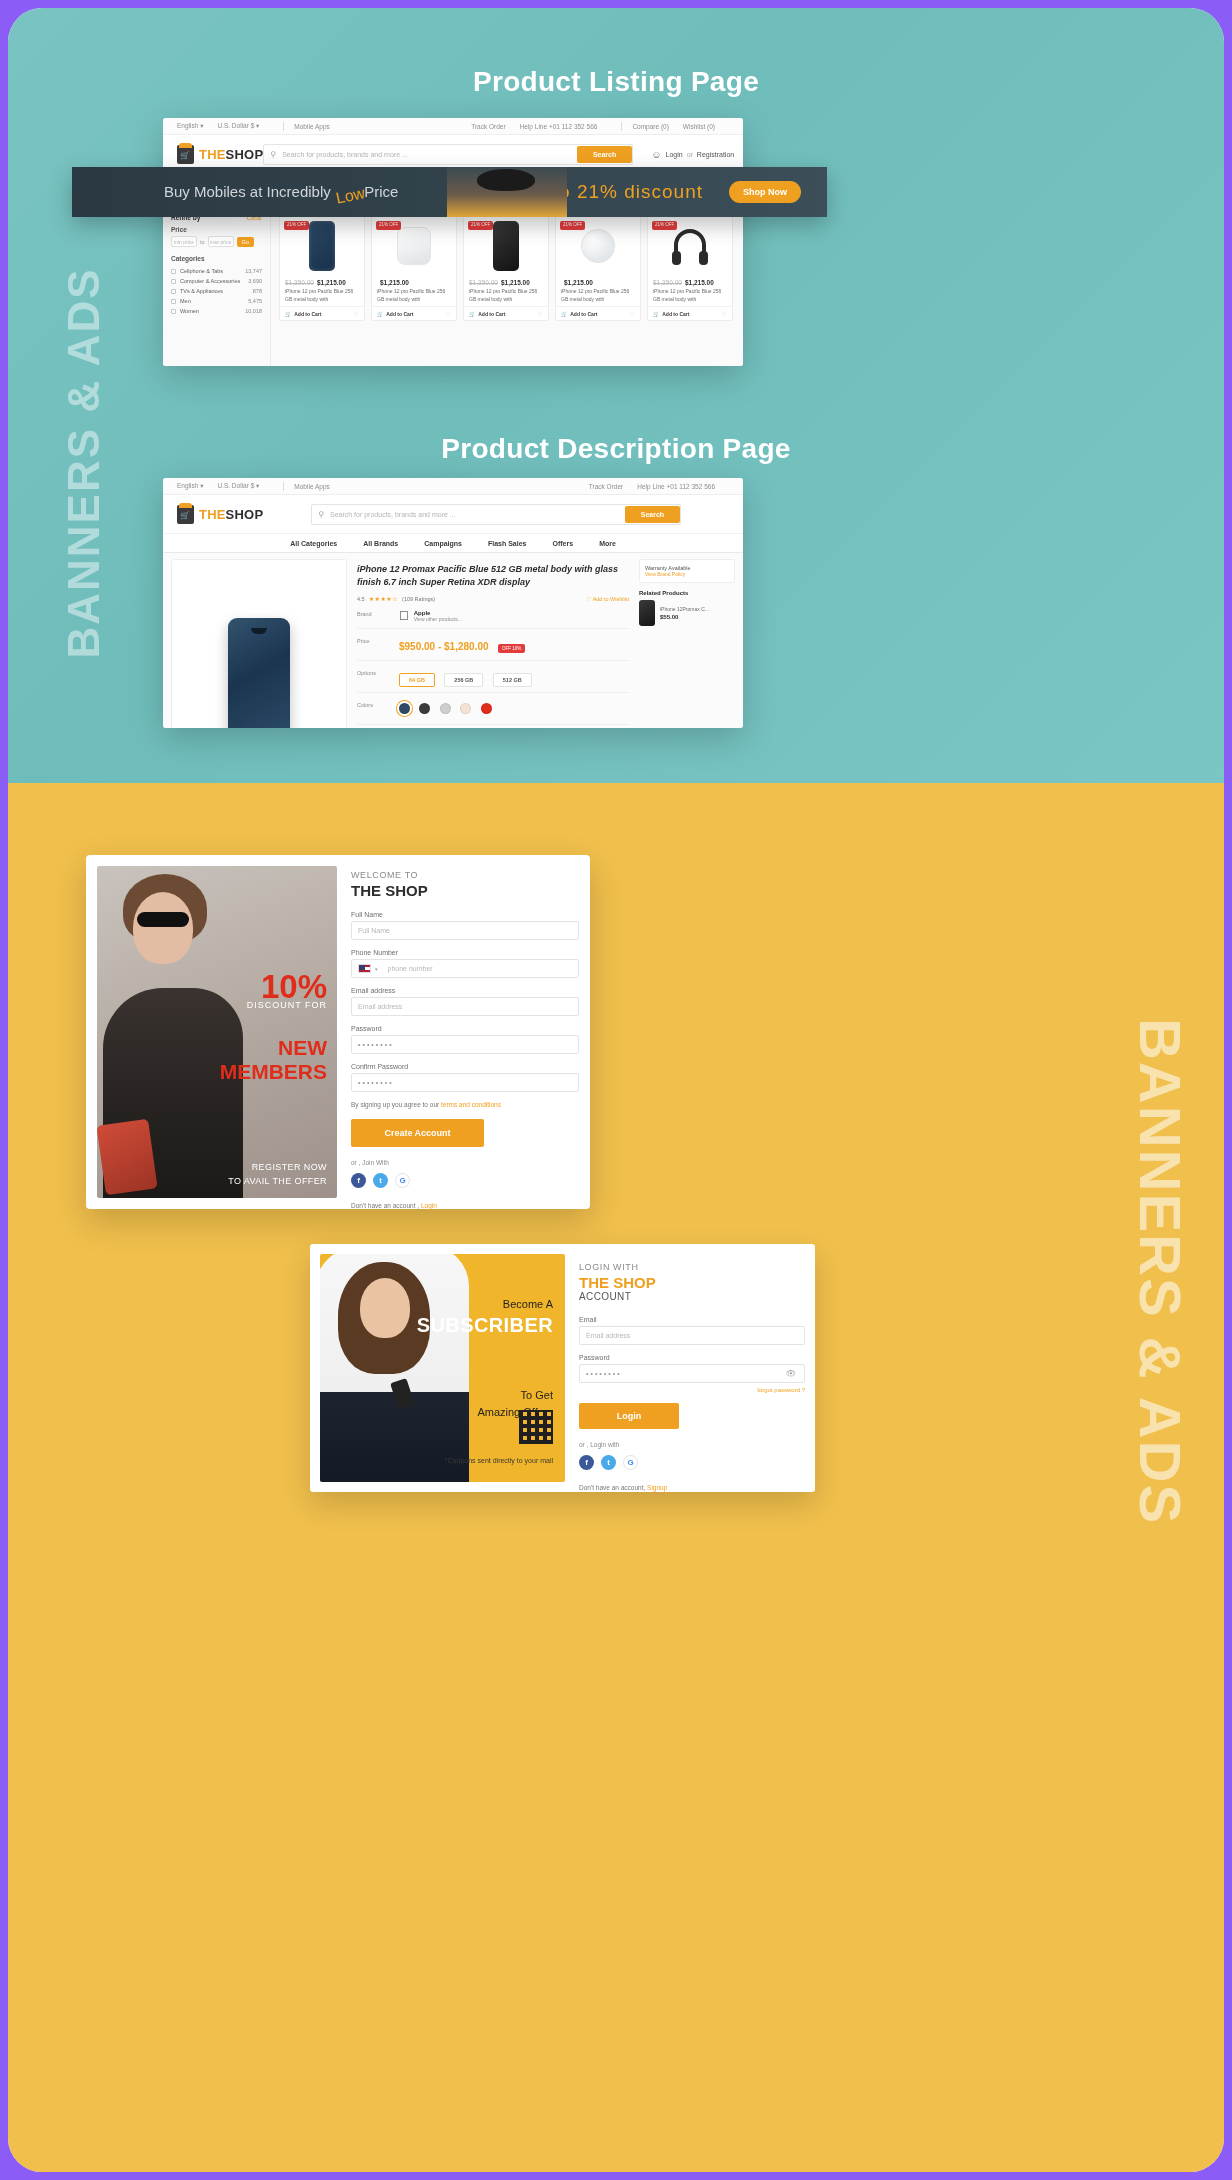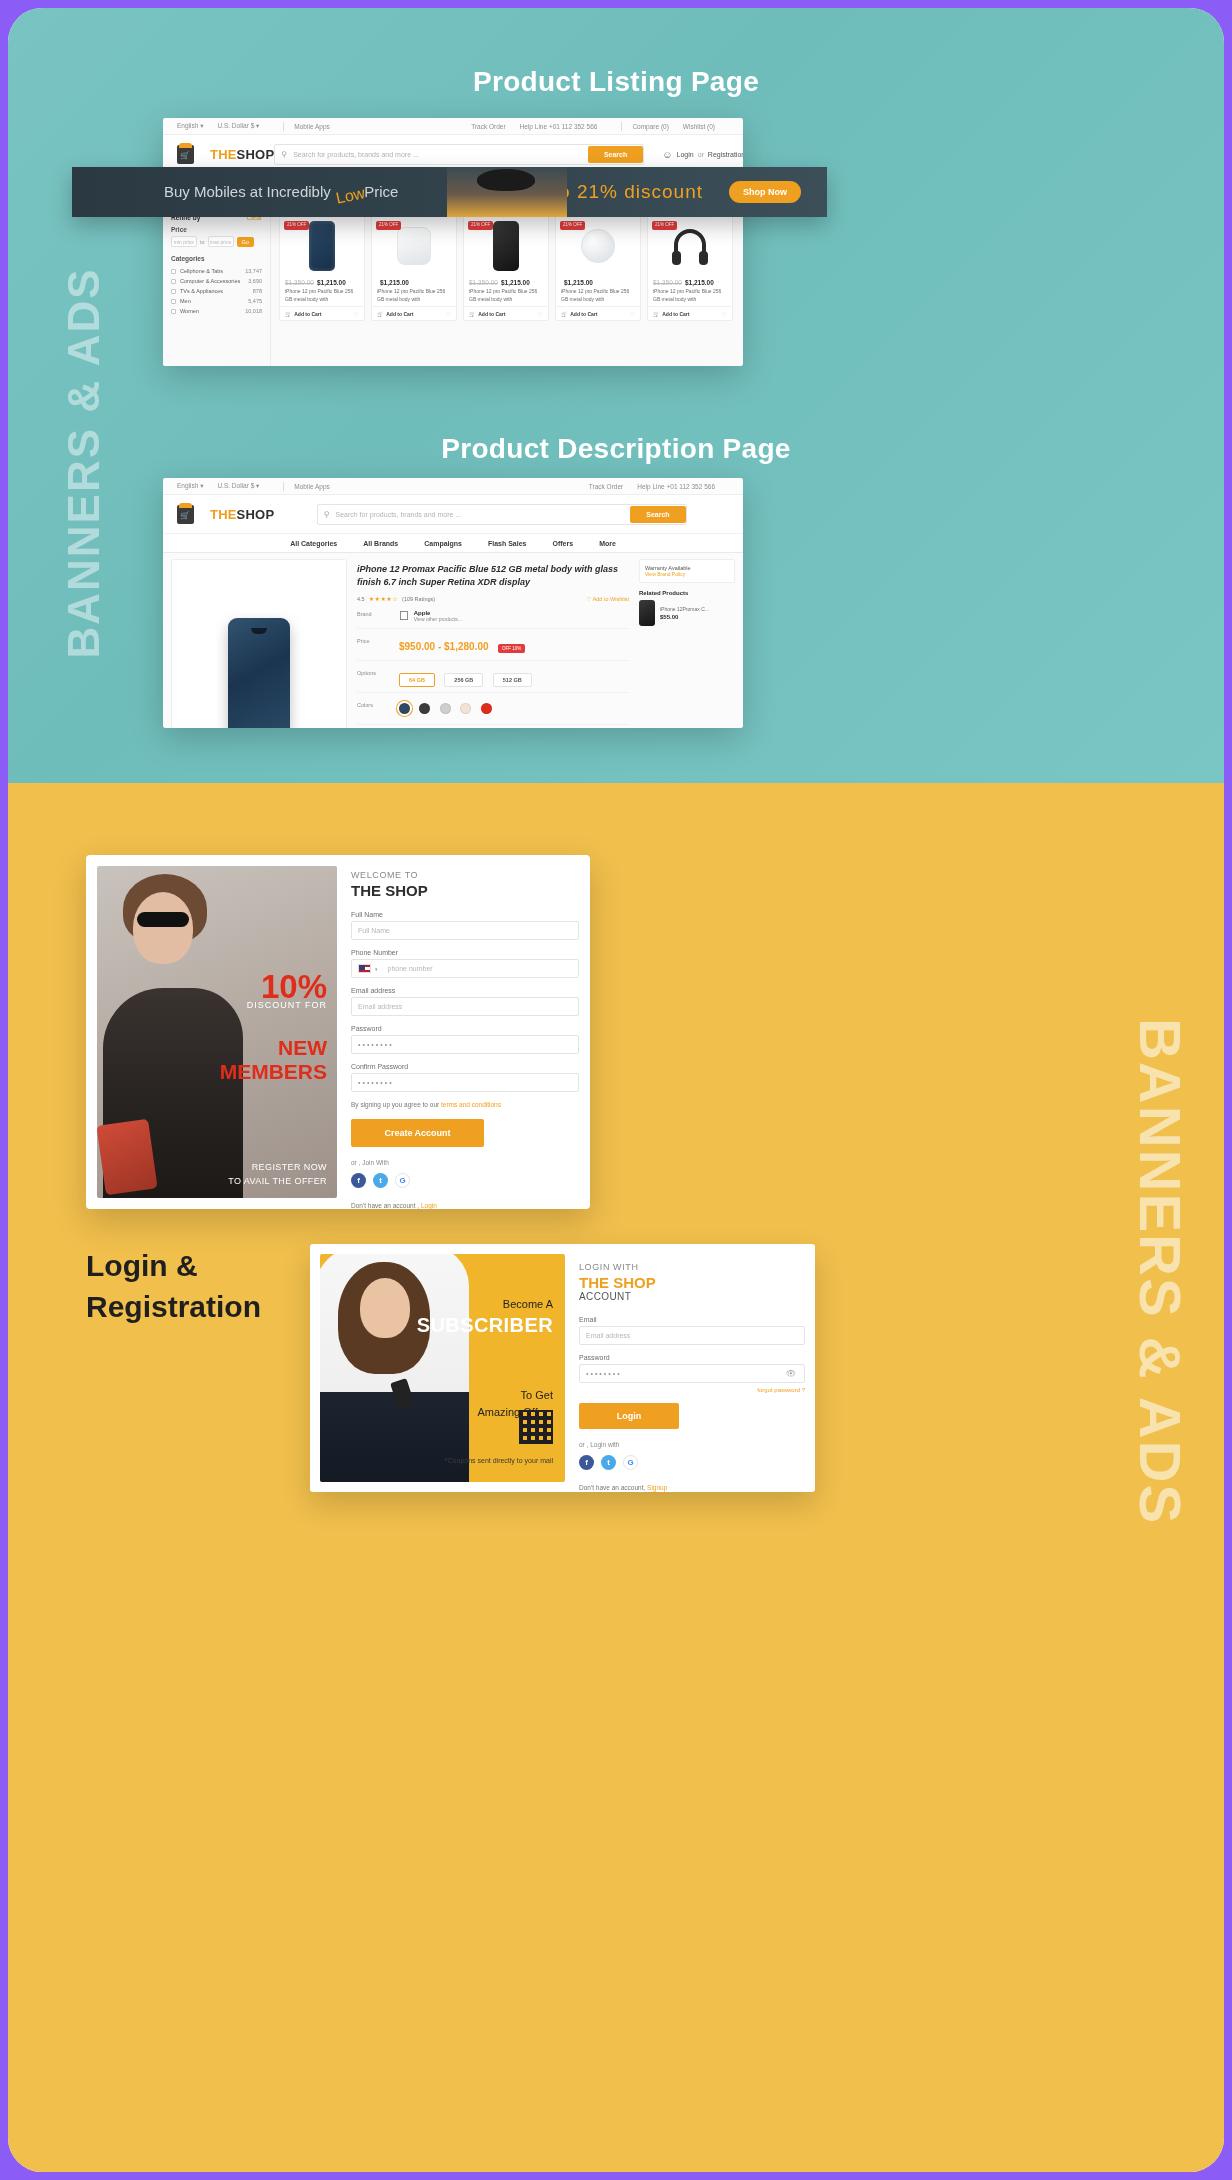--- a/index.html
+++ b/index.html
@@ -19,21 +19,21 @@
 
   .sec-title { position:absolute; width:100%; text-align:center; color:#fff; font-size:28px; font-weight:bold; letter-spacing:.3px; }
 
   
   .mock { position:absolute; background:#fff; box-shadow:0 10px 34px rgba(0,0,0,.20); overflow:hidden; }
   .topbar { display:flex; align-items:center; height:17px; font-size:6.5px; color:#8e8e8e; background:#fcfcfc; border-bottom:1px solid #eee; padding:0 14px; }
   .topbar .sep { width:1px; height:9px; background:#ddd; margin:0 10px; }
   .topbar .sp { flex:1; }
   .topbar span.it { margin-right:14px; white-space:nowrap; }
   .hdr { display:flex; align-items:center; height:38px; padding:0 14px; background:#fff; }
-  .logo { display:flex; align-items:center; gap:16px; }
+  .logo { display:flex; align-items:center; gap:5px; }
   .logo-mark { width:17px; height:19px; background:#3a3a3a; border-radius:2px; position:relative; }
   .logo-mark:before { content:""; position:absolute; left:2px; right:2px; top:-2px; height:5px; background:#f0a020; border-radius:3px 3px 0 0; }
   .logo-mark:after { content:"\1F6D2"; position:absolute; left:0; right:0; top:6px; text-align:center; font-size:8px; color:#f0a020; }
   .logo-t { font-size:13px; font-weight:bold; letter-spacing:.2px; }
   .logo-t .a { color:#f0a020; }
   .logo-t .b { color:#2f2f2f; }
   .searchwrap { flex:1; display:flex; justify-content:center; }
   .searchbox { display:flex; align-items:center; width:370px; height:21px; border:1px solid #e4e4e4; border-radius:2px; background:#fff; }
   .searchbox .mag { font-size:8px; color:#aaa; margin:0 6px; }
   .searchbox .ph { font-size:7px; color:#b4b4b4; }
@@ -573,21 +573,20 @@
       <div class="socials">
         <span class="soc fb">f</span>
         <span class="soc tw">t</span>
         <span class="soc gg">G</span>
       </div>
 
       <div class="haveacc"><span>Don't have an account , </span><a>Login</a></div>
     </div>
   </div>
 
-  <div class="loginhead">Login &amp;<br>Registration</div>
 
   <div class="logincard">
     <div class="loginimg">
       <div class="lwoman"></div>
       <div class="lhair"></div>
       <div class="lface"></div>
       <div class="lphone"></div>
       <div class="become">Become A</div>
       <div class="subsc">SUBSCRIBER</div>
       <div class="toget">

